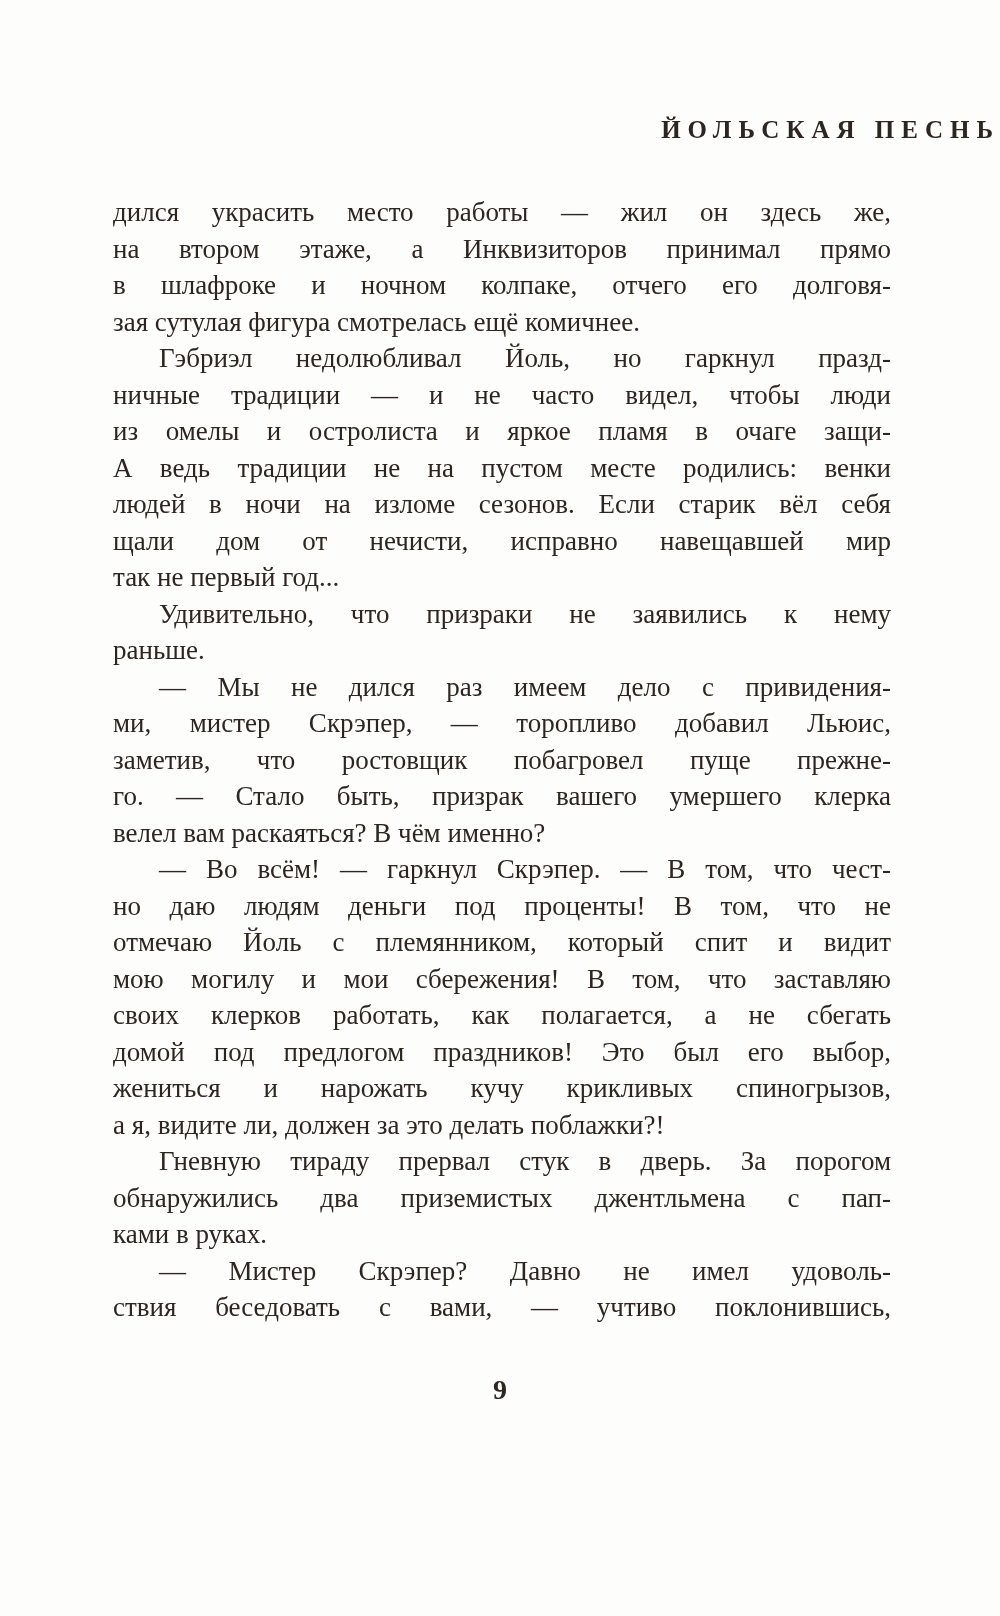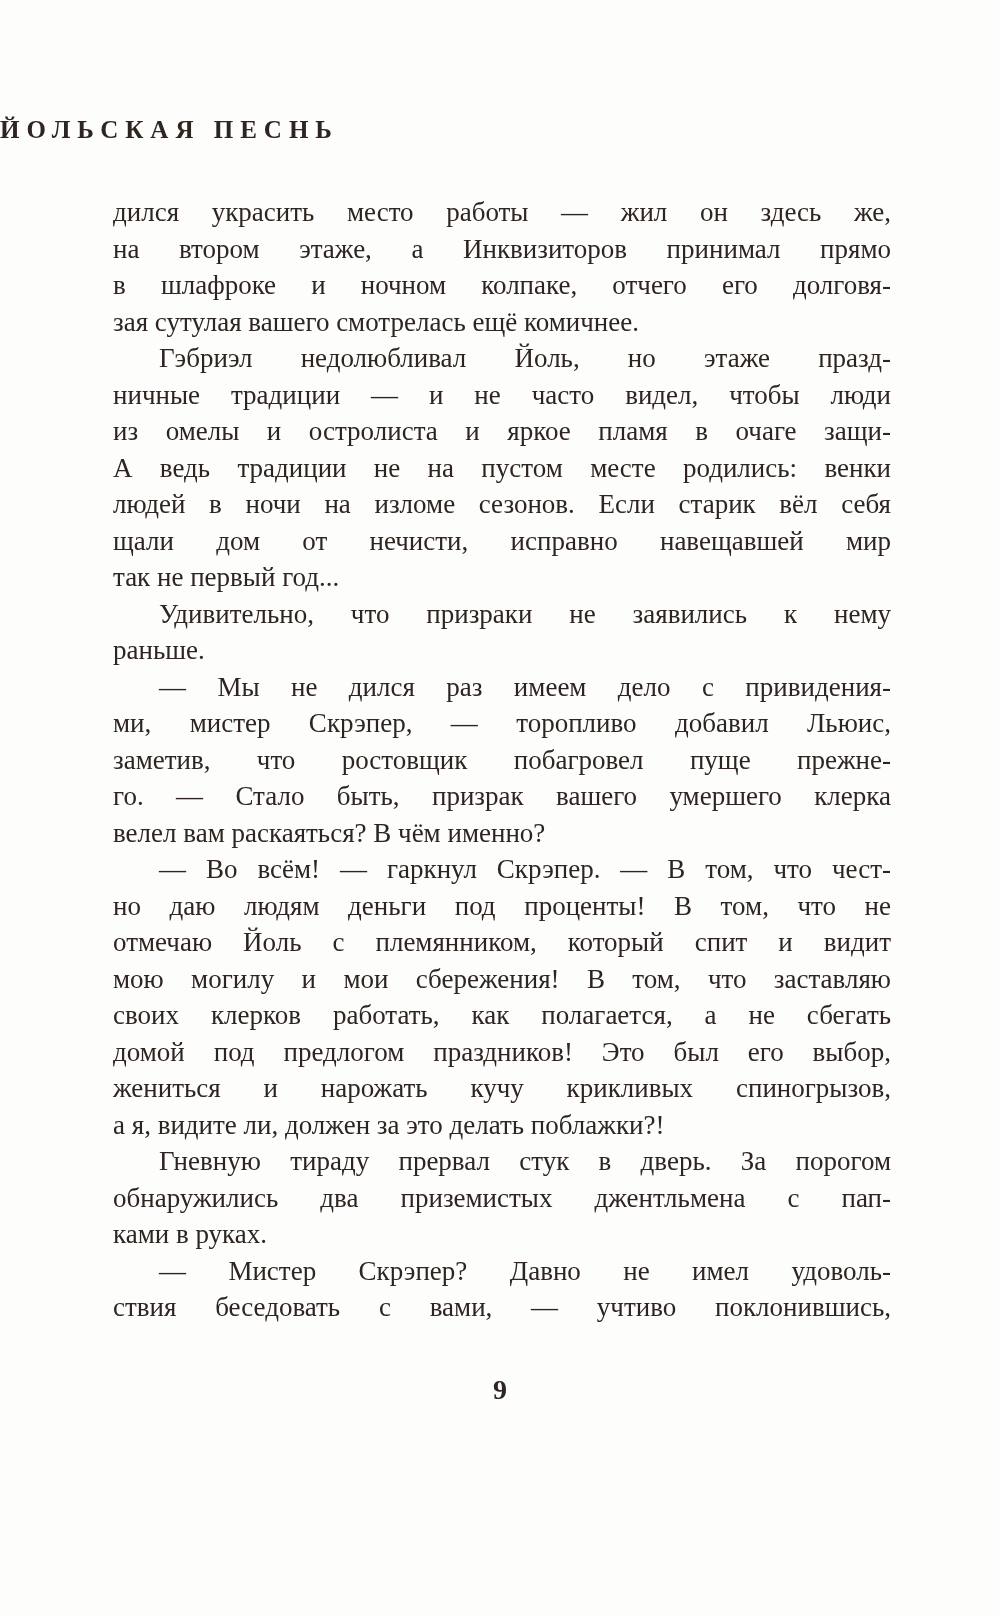--- a/index.html
+++ b/index.html
@@ -14,21 +14,21 @@
     background: #fdfdfc;
     font-family: "Liberation Serif", "DejaVu Serif", serif;
     color: #2e2520;
     overflow: hidden;
   }
   .running-header {
     position: absolute;
     top: 116px;
     left: 0;
     width: 100%;
-    text-align: left;
+    text-align: right;
     font-size: 25px;
     font-weight: 700;
     letter-spacing: 7px;
     color: #2e2520;
   }
   .text-block {
     position: absolute;
     top: 194px;
     left: 113px;
     width: 778px;
@@ -62,22 +62,22 @@
 </head>
 <body>
 
 <div class="page">
   <div class="running-header">ЙОЛЬСКАЯ ПЕСНЬ</div>
 
   <div class="text-block">
       <div class="line">дился украсить место работы — жил он здесь же,</div>
       <div class="line">на втором этаже, а Инквизиторов принимал прямо</div>
       <div class="line">в шлафроке и ночном колпаке, отчего его долговя-</div>
-      <div class="line last">зая сутулая вашего смотрелась ещё комичнее.</div>
-      <div class="line indent">Гэбриэл недолюбливал Йоль, но этаже празд-</div>
+      <div class="line last">зая сутулая фигура смотрелась ещё комичнее.</div>
+      <div class="line indent">Гэбриэл недолюбливал Йоль, но гаркнул празд-</div>
       <div class="line">ничные традиции — и не часто видел, чтобы люди</div>
       <div class="line">из омелы и остролиста и яркое пламя в очаге защи-</div>
       <div class="line">А ведь традиции не на пустом месте родились: венки</div>
       <div class="line">людей в ночи на изломе сезонов. Если старик вёл себя</div>
       <div class="line">щали дом от нечисти, исправно навещавшей мир</div>
       <div class="line last">так не первый год...</div>
       <div class="line indent">Удивительно, что призраки не заявились к нему</div>
       <div class="line last">раньше.</div>
       <div class="line indent">— Мы не дился раз имеем дело с привидения-</div>
       <div class="line">ми, мистер Скрэпер, — торопливо добавил Льюис,</div>

